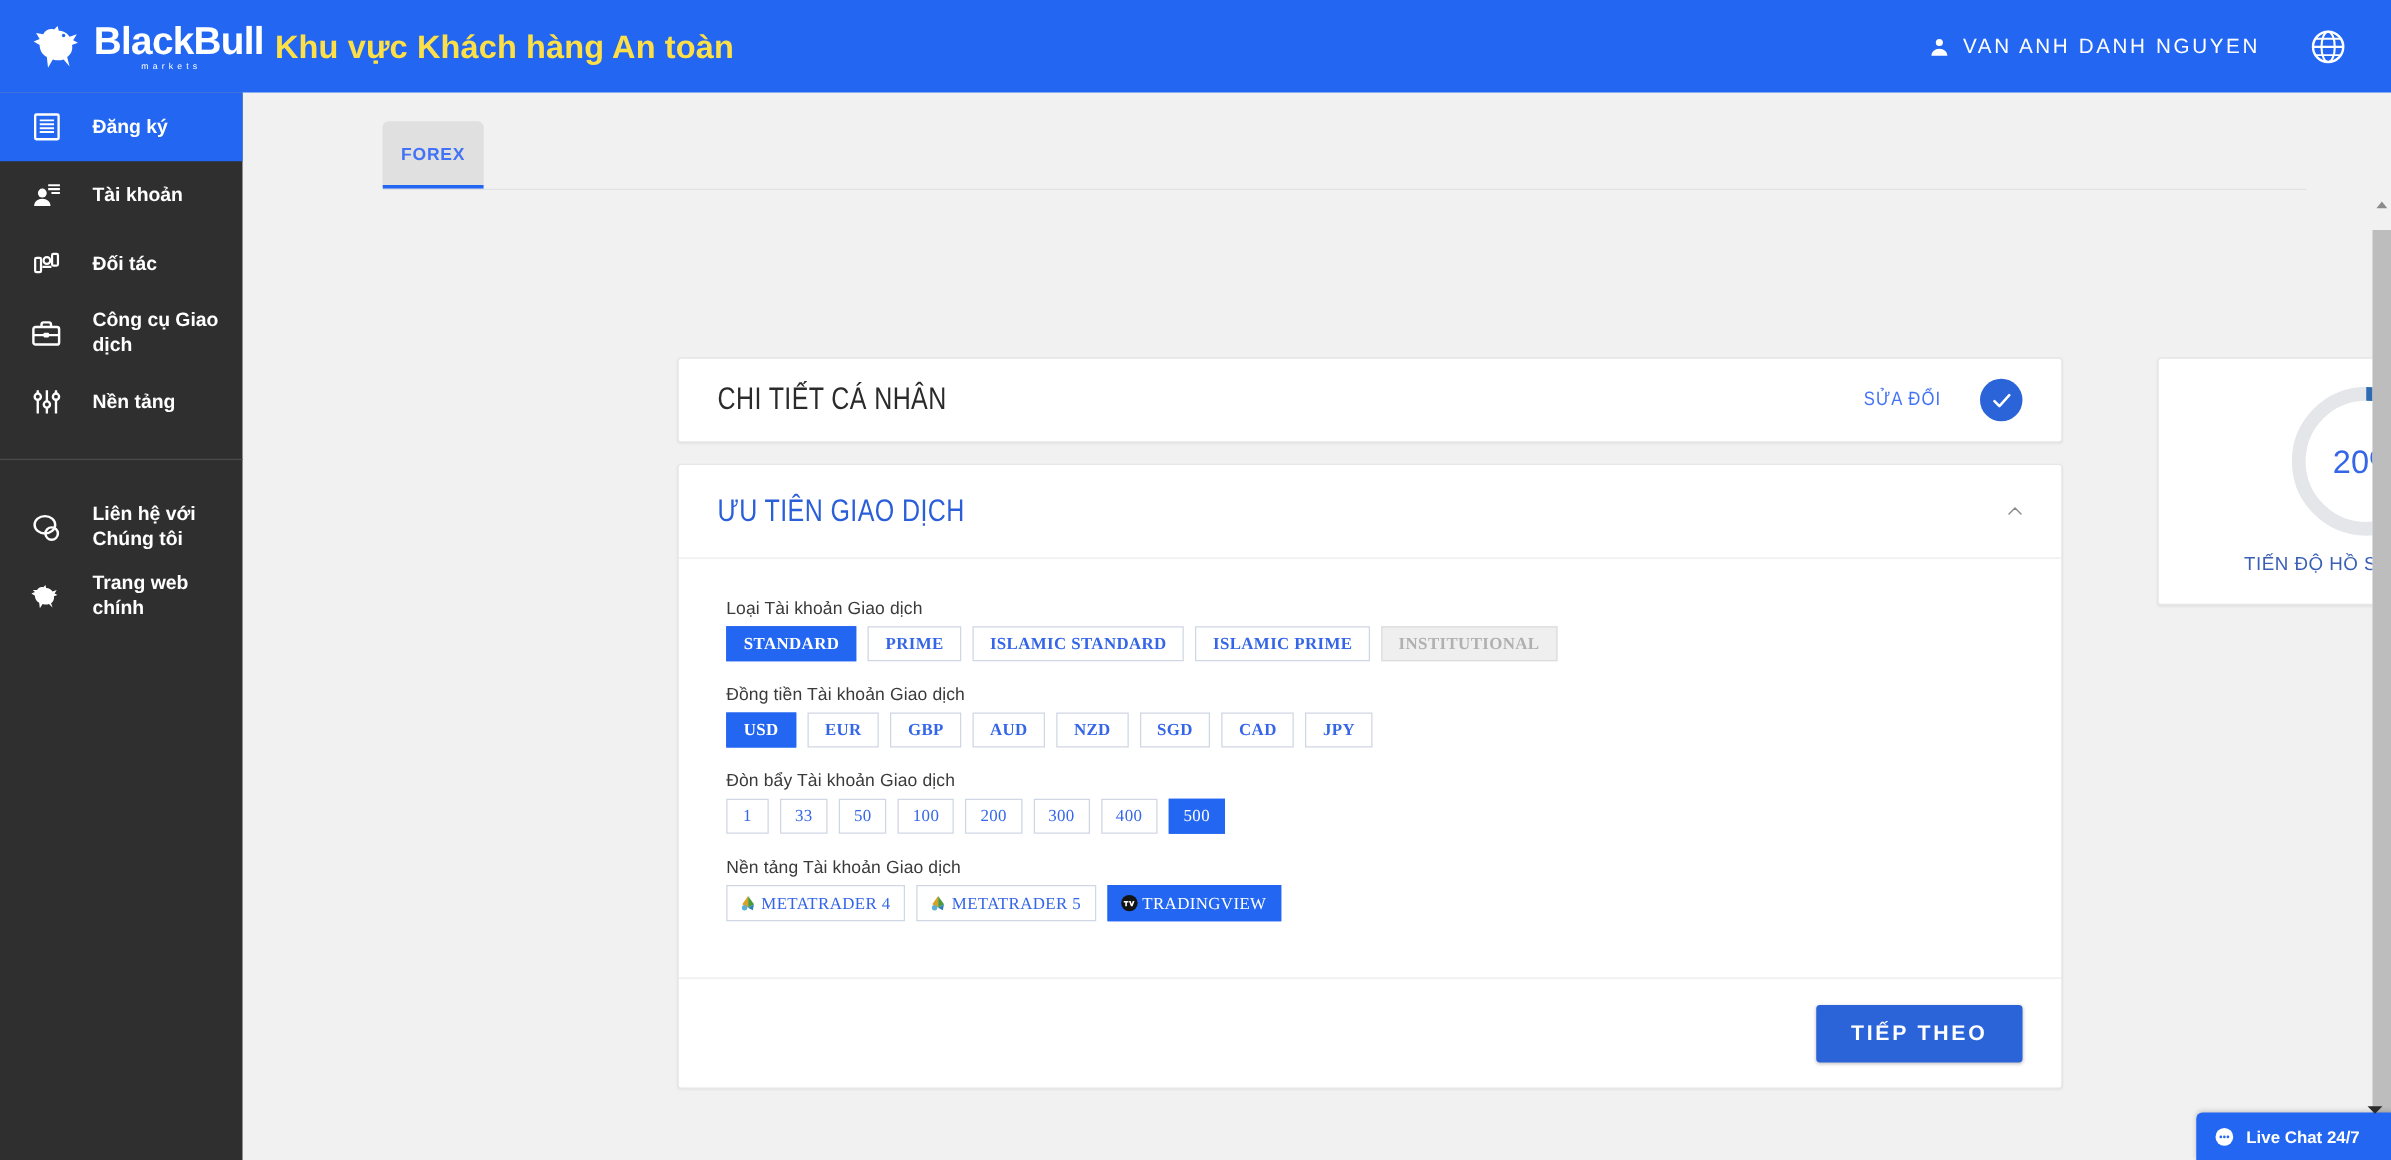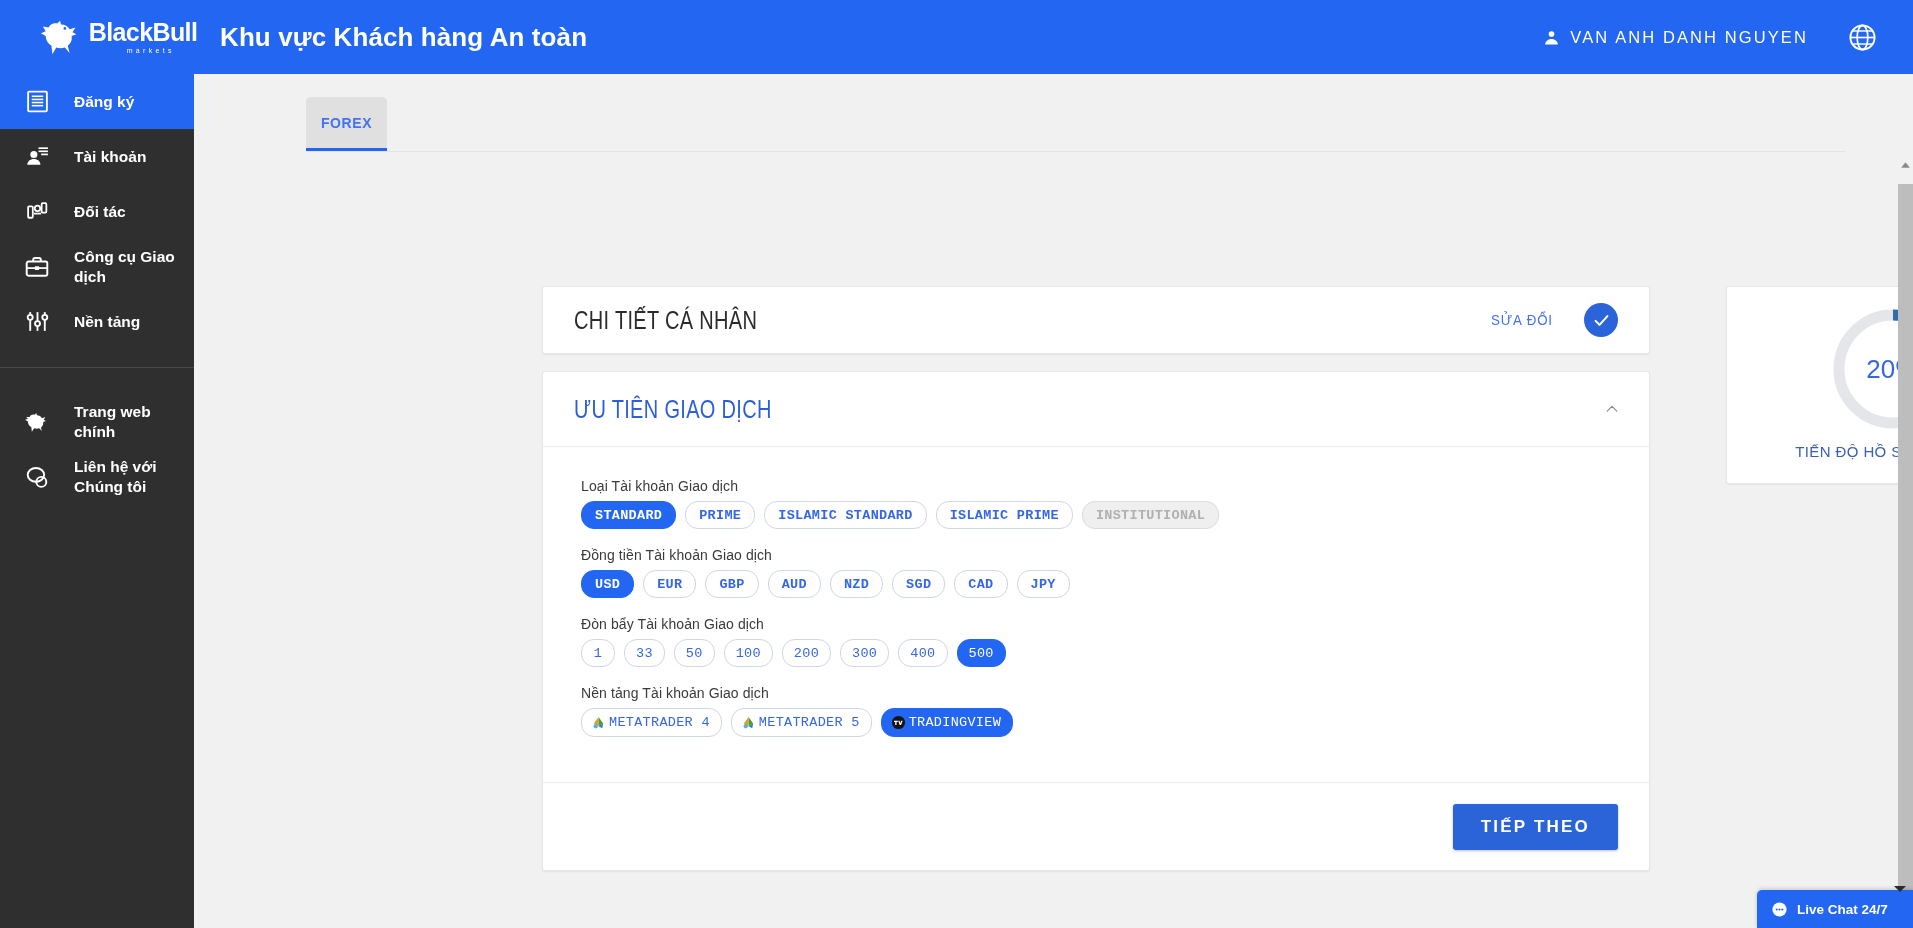--- a/index.html
+++ b/index.html
@@ -20,29 +20,29 @@
     z-index: 40;
   }
   #logo-wrap {
     width: 236px; height: 74px;
     display: flex; align-items: center; justify-content: center;
     gap: 4px;
   }
   .logo-bull { width: 46px; height: 46px; display:block; }
   .logo-text { display: flex; flex-direction: column; align-items: flex-start; line-height: 1;}
   .logo-name {
-    color: #fff; font-size: 25px; font-weight: bold;
+    color: #fff; font-size: 31px; font-weight: bold;
     letter-spacing: -0.6px; font-family: "Liberation Sans", sans-serif;
   }
   .logo-sub {
     color: #fff; font-size: 7px; letter-spacing: 3.3px;
     margin-top: 2px; margin-left: 38px;
   }
   #header-title {
-    color: #ffffff; font-size: 26px; font-weight: bold;
+    color: #fde047; font-size: 26px; font-weight: bold;
     margin-left: -16px; letter-spacing: 0.1px;
     white-space: nowrap;
   }
   #header-right {
     margin-left: auto; display: flex; align-items: center;
     gap: 40px; padding-right: 36px;
   }
   #user-chip { display: flex; align-items: flex-start; gap: 10px; cursor: pointer; }
   #user-name {
     color: #ffffff; font-size: 16.5px; letter-spacing: 2.1px;
@@ -169,26 +169,26 @@
     padding: 30px 0 0 38px;
   }
   .field-group { margin-bottom: 18px; }
   .field-label {
     font-size: 14px; color: #3a3a3a;
     margin-bottom: 7px; letter-spacing: 0.1px;
   }
   .pill-row { display: flex; gap: 9px; flex-wrap: wrap; }
   .pill {
     height: 28px; padding: 0 13px;
-    border: 1px solid #cfd6e4; border-radius: 13px;
+    border: 1px solid #cfd6e4; border-radius: 0;
     background: #ffffff; color: #3566e8;
     font-size: 13.5px; font-weight: bold; letter-spacing: 0.3px;
     display: flex; align-items: center; justify-content: center;
     cursor: pointer; white-space: nowrap;
-    font-family: Liberation Mono, monospace;
+    font-family: Liberation Serif, serif;
   }
   .pill.sel { background: #2266f1; border-color: #2266f1; color: #ffffff; }
   .pill.dis { background: #efefef; border-color: #dcdcdc; color: #b0b0b0; cursor: default; }
   .pill.num { min-width: 34px; padding: 0 11px; font-weight: normal; color: #3566e8; }
   .pill.num.sel { color: #fff; }
   .pill.plat { height: 29px; gap: 3px; padding: 0 11px 0 9px; font-weight: normal; }
   .plat-ic { width: 15px; height: 15px; flex: 0 0 15px; display: block; }
 
   #pref-footer {
     position: absolute; left: 0; bottom: 0; width: 100%; height: 88px;
@@ -372,35 +372,35 @@
         <circle cx="19" cy="8" r="2.4" fill="#2f2f2f" stroke="#ffffff" stroke-width="1.8"></circle>
       </svg>
     </span>
     <span class="nav-label">Nền tảng</span>
   </div>
 
   <div id="nav-divider"></div>
 
   <div class="nav-item">
     <span class="nav-ic">
-      <svg width="27" height="27" viewBox="0 0 48 48">
-        <path fill="#ffffff" d="M10 16c2-4 6-5 9-4l3-3 1 4c4 0 7 2 9 5l6-2-3 5 4 2-5 2c1 4-1 8-4 10l2 6-5-5c-3 1-6 1-9 0l-4 6-1-8c-4-2-6-6-6-10l-5-3 5-2-3-3z"></path>
-      </svg>
-    </span>
-    <span class="nav-label">Trang web chính</span>
-  </div>
-
-  <div class="nav-item">
-    <span class="nav-ic">
       <svg width="26" height="26" viewBox="0 0 24 24">
         <ellipse cx="11" cy="10" rx="7.6" ry="6.4" fill="none" stroke="#ffffff" stroke-width="1.8"></ellipse>
         <circle cx="16" cy="16.5" r="4.6" fill="none" stroke="#ffffff" stroke-width="1.8"></circle>
       </svg>
     </span>
     <span class="nav-label">Liên hệ với Chúng tôi</span>
+  </div>
+
+  <div class="nav-item">
+    <span class="nav-ic">
+      <svg width="27" height="27" viewBox="0 0 48 48">
+        <path fill="#ffffff" d="M10 16c2-4 6-5 9-4l3-3 1 4c4 0 7 2 9 5l6-2-3 5 4 2-5 2c1 4-1 8-4 10l2 6-5-5c-3 1-6 1-9 0l-4 6-1-8c-4-2-6-6-6-10l-5-3 5-2-3-3z"></path>
+      </svg>
+    </span>
+    <span class="nav-label">Trang web chính</span>
   </div>
 </div>
 
 <div id="main">
 
   <div id="tabstrip">
     <div id="tab-forex">
       <span>FOREX</span>
     </div>
   </div>

